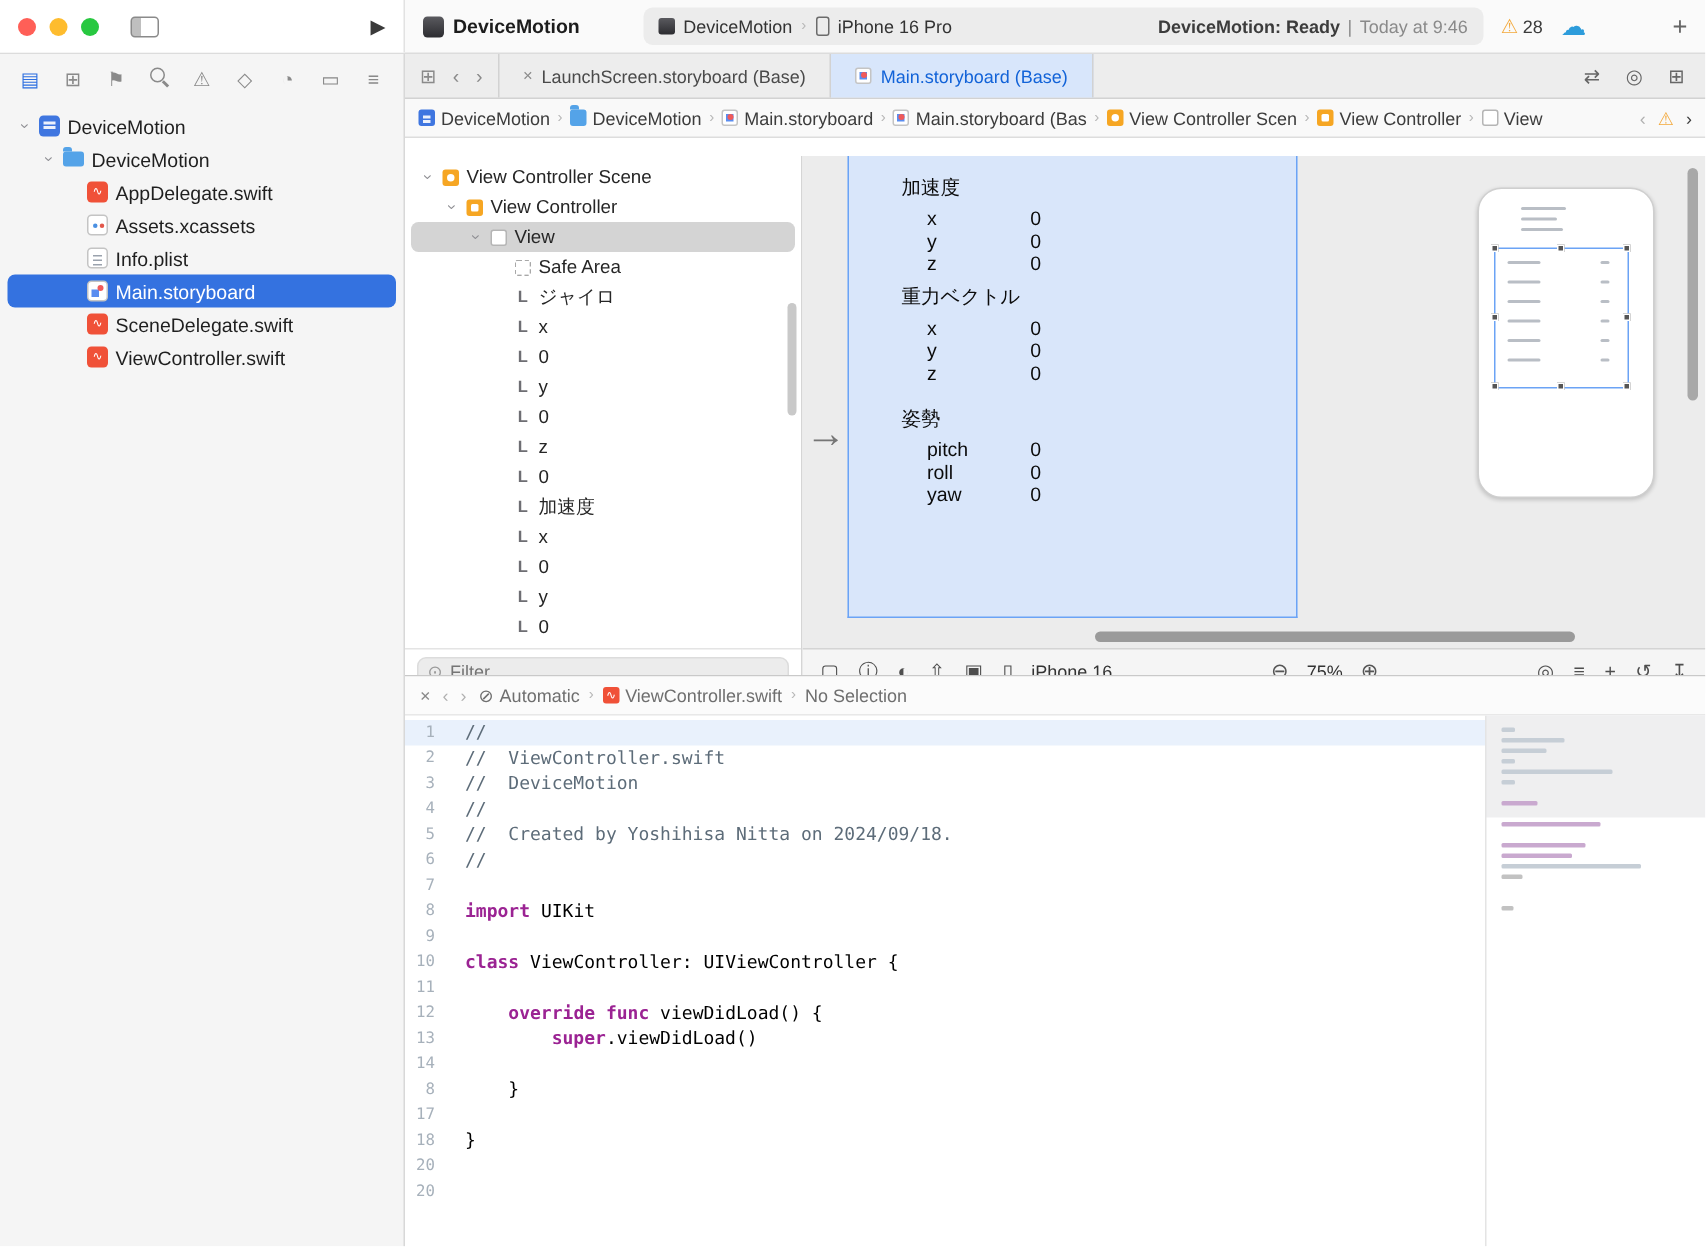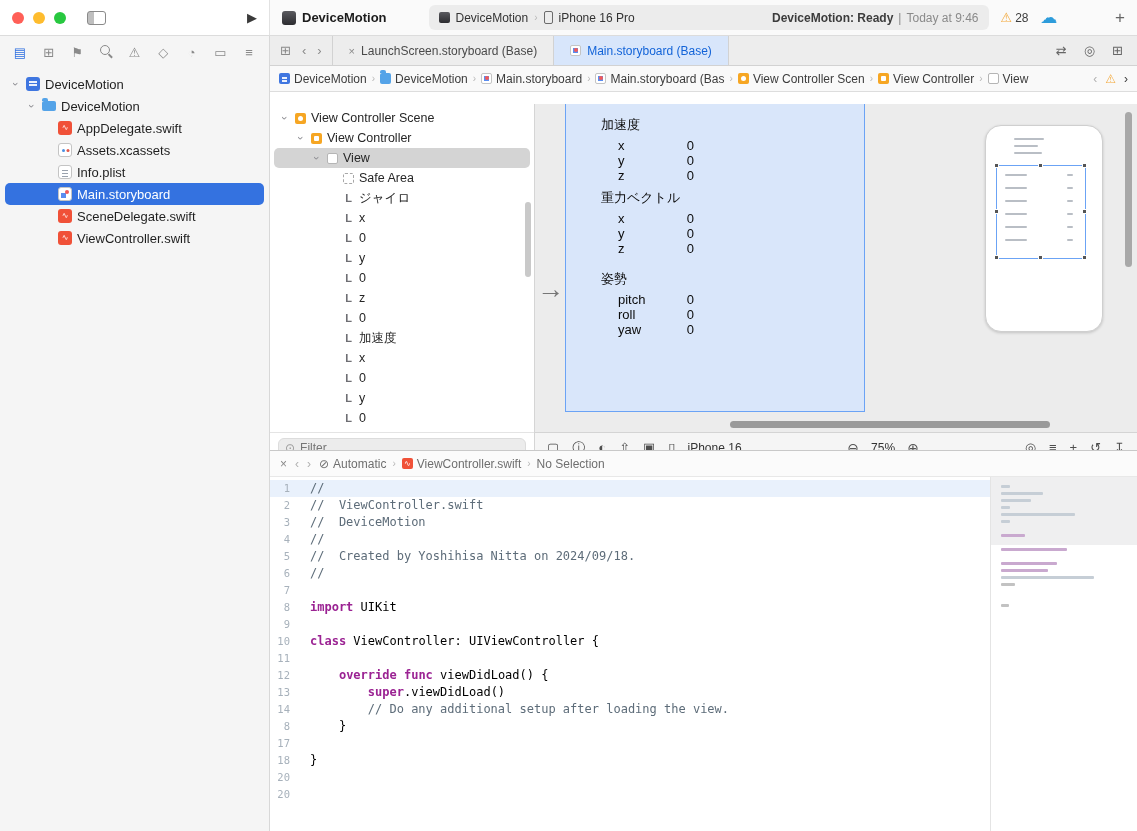--- a/index.html
+++ b/index.html
@@ -546,21 +546,20 @@
             <div class="code-line">
               <span class="gutter">12</span>
               <span class="code-text"><span class="tok-p">    </span><span class="tok-k">override</span><span class="tok-p"> </span><span class="tok-k">func</span><span class="tok-p"> </span><span class="tok-t">viewDidLoad</span><span class="tok-p">() {</span></span>
             </div>
             <div class="code-line">
               <span class="gutter">13</span>
               <span class="code-text"><span class="tok-p">        </span><span class="tok-k">super</span><span class="tok-p">.</span><span class="tok-t">viewDidLoad</span><span class="tok-p">()</span></span>
             </div>
             <div class="code-line">
               <span class="gutter">14</span>
-              <span class="code-text"><span class="tok-p">        </span><span class="tok-c">// Do any additional setup after loading the view.</span></span>
             </div>
             <div class="code-line">
               <span class="gutter">8</span>
               <span class="code-text"><span class="tok-p">    }</span></span>
             </div>
             <div class="code-line">
               <span class="gutter">17</span>
               <span class="code-text"></span>
             </div>
             <div class="code-line">

